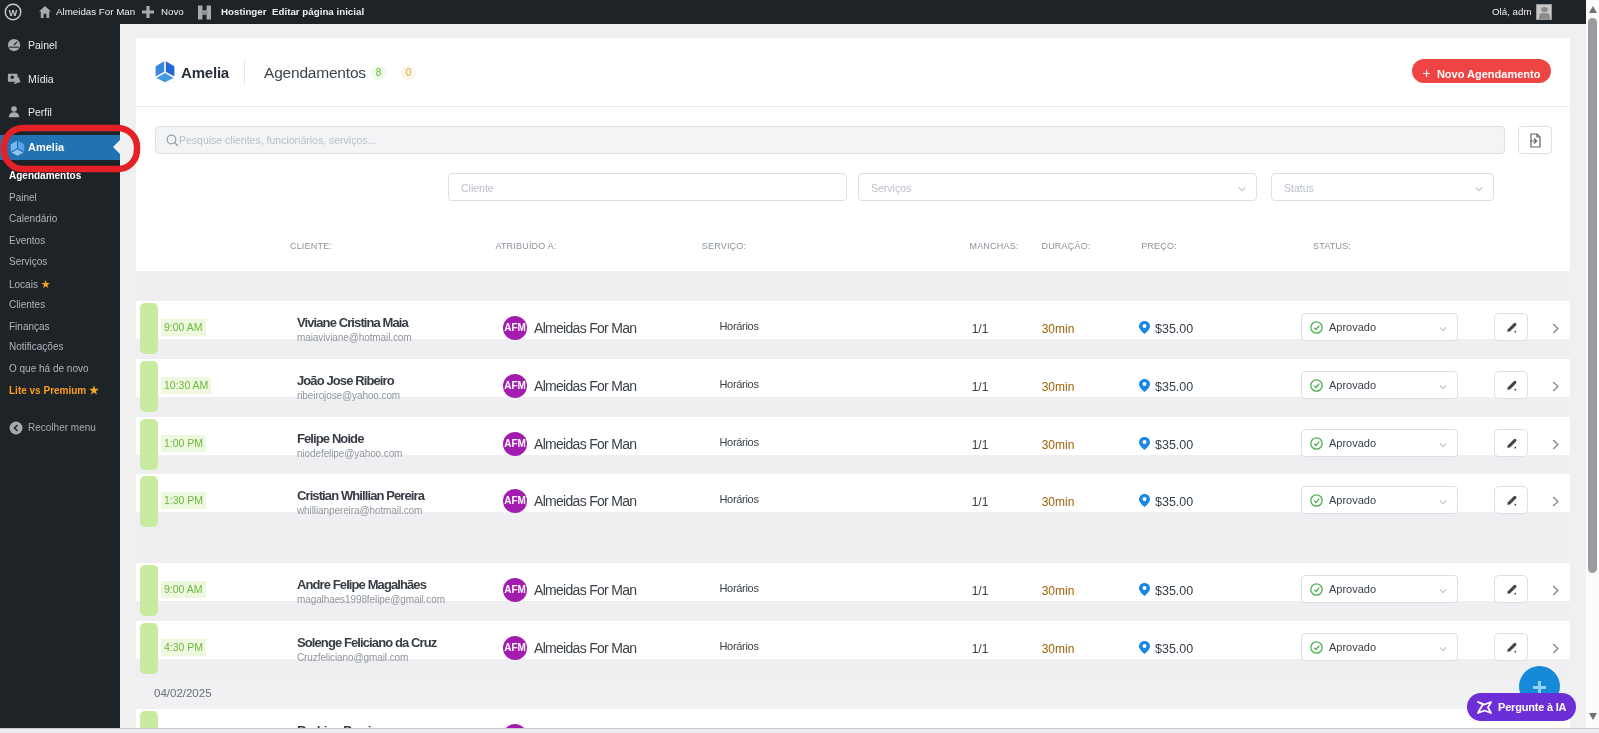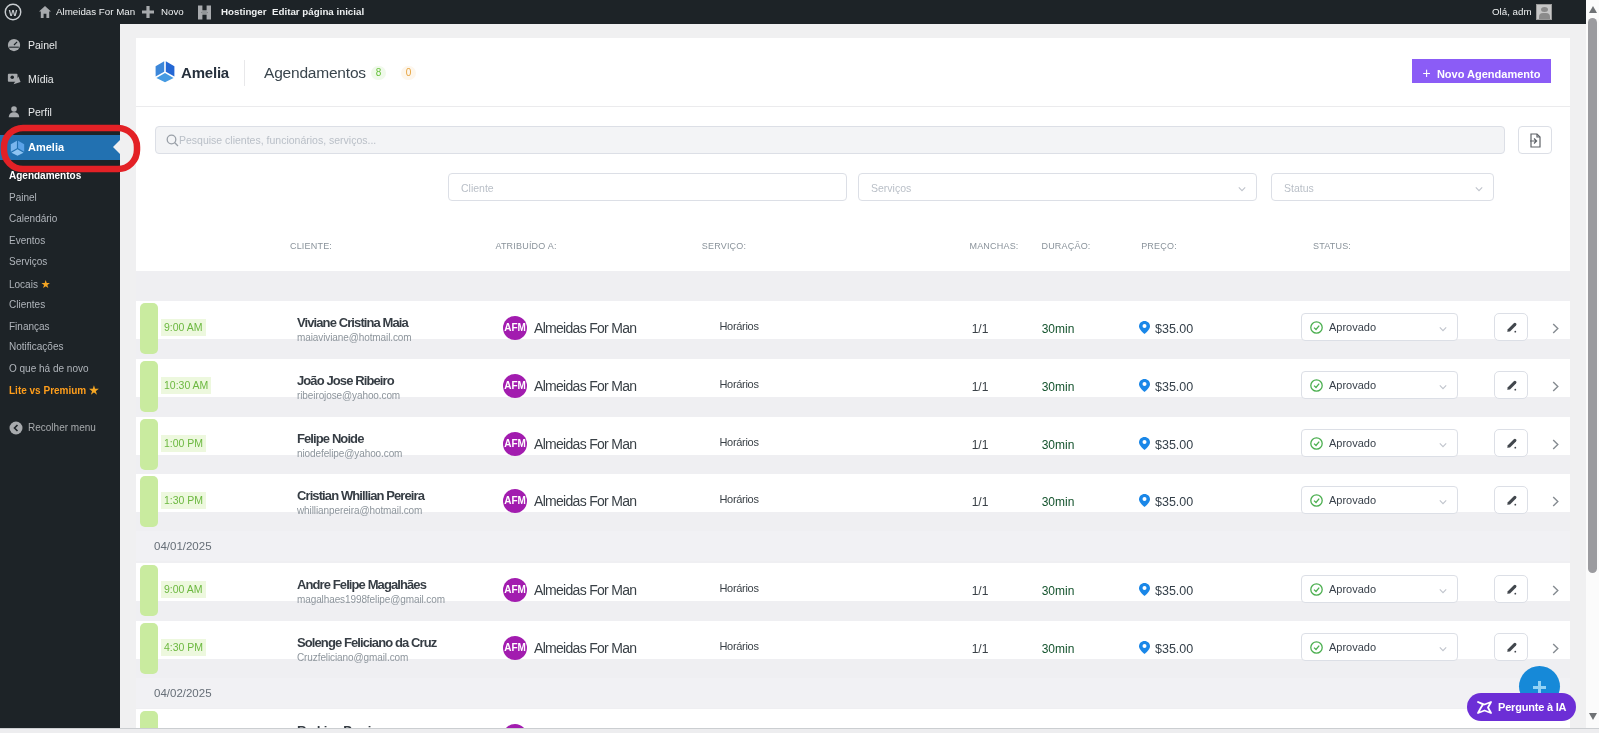--- a/index.html
+++ b/index.html
@@ -18,41 +18,41 @@
 .micon { position:absolute; left:7px; top:9px; width:14px; height:14px; }
 .sub { position:absolute; left:0; width:120px; height:22px; line-height:22px; color:#b0b5bb; font-size:10px; padding-left:9px; }
 #amelia-active { position:absolute; left:0; top:111px; width:120px; height:25px; background:#2271b1; color:#fff; }
 #amelia-active .arrow { position:absolute; right:0; top:5px; width:0; height:0; border-top:7.5px solid transparent; border-bottom:7.5px solid transparent; border-right:7px solid #f0f0f1; }
 .star { color:#f5a623; font-size:11px; }
 
 
 #card { position:absolute; left:136px; top:38px; width:1434px; height:695px; background:#fff; z-index:10; }
 #cardhead { position:absolute; left:0; top:0; width:1434px; height:69px; border-bottom:1px solid #ebebed; background:#fff; }
 .badge { position:absolute; top:28px; height:14px; min-width:15px; padding:0 1px; text-align:center; line-height:14px; font-size:10px; border-radius:7px; }
-#btn-novo { position:absolute; left:1276px; top:21px; width:139px; height:24px; background:#8b5cf6; border-radius:0; color:#fff; font-size:11px; font-weight:bold; text-align:center; line-height:28px; }
+#btn-novo { position:absolute; left:1276px; top:21px; width:139px; height:24px; background:#ef4444; border-radius:12px; color:#fff; font-size:11px; font-weight:bold; text-align:center; line-height:28px; }
 
 
 .inp { position:absolute; height:28px; background:#fff; border:1px solid #dcdfe6; border-radius:4px; font-size:11px; color:#5a5e66; }
 .ph { color:#b9bfc7; font-size:10.5px; }
 .chev { position:absolute; right:10px; top:11px; width:8px; height:8px; }
 
 
 .collabel { position:absolute; top:203px; transform:translateX(-50%); font-size:9px; color:#8a939b; letter-spacing:.2px; }
 #tablebg { position:absolute; left:0; top:233px; width:1434px; height:462px; background:#efeff2; overflow:hidden; }
 .band { position:absolute; left:0; width:1434px; height:30px; background:#f1f1f4; color:#666e77; font-size:11.5px; line-height:30px; padding-left:18px; }
 .row { position:absolute; left:0; width:1434px; height:38px; background:#fff; }
 .strip { position:absolute; left:4px; top:2px; width:18px; height:51px; border-radius:5px; background:#c9eb9f; }
 .tmark { position:absolute; left:25px; top:18px; height:17px; line-height:17px; padding:0 3px; background:#edf8de; color:#6cb840; font-size:10.5px; }
 .nm { position:absolute; left:161px; top:14px; font-size:13px; font-weight:bold; color:#363d44; letter-spacing:-.9px; }
 .em { position:absolute; left:161px; top:31px; font-size:10px; color:#8d959c; letter-spacing:-.1px; }
 .av { position:absolute; left:367px; top:15px; width:24px; height:24px; border-radius:50%; background:#a21caf; color:#fff; font-size:10px; font-weight:bold; text-align:center; line-height:24px; }
 .afm { position:absolute; left:398px; top:18.5px; font-size:14px; color:#3a4147; letter-spacing:-.7px; }
 .hor { position:absolute; left:593px; top:19px; transform:translateX(-50%); font-size:11px; color:#3a4147; letter-spacing:-.3px;padding-left:20px; }
 .c1 { position:absolute; left:844px; top:21px; transform:translateX(-50%); font-size:12px; color:#3a4147; }
-.c2 { position:absolute; left:922px; top:21px; transform:translateX(-50%); font-size:12px; color:#14532d; }
+.c2 { position:absolute; left:922px; top:21px; transform:translateX(-50%); font-size:12px; color:#a16207; }
 .pin { position:absolute; left:1003px; top:20px; }
 .prc { position:absolute; left:1019px; top:21px; font-size:12.5px; color:#35404a; }
 .dd { position:absolute; left:1165px; top:12px; width:157px; height:28px; border:1px solid #dcdfe6; border-radius:4px; background:#fff; }
 .dd .lbl { position:absolute; left:27px; top:0; line-height:26px; font-size:11px; color:#38404a; }
 .ebtn { position:absolute; left:1358px; top:12px; width:34px; height:28px; border:1px solid #dcdfe6; border-radius:5px; background:#fff; }
 .rchev { position:absolute; left:1416px; top:22px; }
 
 
 #vscroll { position:absolute; left:1586px; top:0; width:13px; height:733px; background:#fbfbfb; z-index:50; }
 #vthumb { position:absolute; left:2px; top:18px; width:9px; height:555px; border-radius:5px; background:#9b9b9f; }
@@ -335,21 +335,20 @@
       <div class="ebtn">
           <svg class="abs" style="left:10px;top:7px;" width="13" height="13" viewBox="0 0 13 13">
             <path d="M2.2 10.8 L2.8 8.2 L8.8 2.2 a1.55 1.55 0 0 1 2.2 2.2 L5 10.4 L2.2 10.8 Z" fill="#42474d"></path>
             <circle cx="10.3" cy="10.7" r="0.9" fill="#42474d"></circle>
           </svg>
         </div>
       <svg class="rchev" width="7" height="11" viewBox="0 0 7 11">
           <path d="M1.2 1 L5.8 5.5 L1.2 10" fill="none" stroke="#858b91" stroke-width="1.4"></path>
         </svg>
     </div>
-    <div class="band" style="top:260px;">04/01/2025</div>
     <div class="row" style="top:292px;">
       <span class="strip"></span>
         <span class="tmark">9:00 AM</span>
       <span class="nm">Andre Felipe Magalhães</span>
         <span class="em">magalhaes1998felipe@gmail.com</span>
       <span class="av">AFM</span>
         <span class="afm">Almeidas For Man</span>
         <span class="hor">Horários</span>
       <span class="c1">1/1</span>
         <span class="c2">30min</span>

